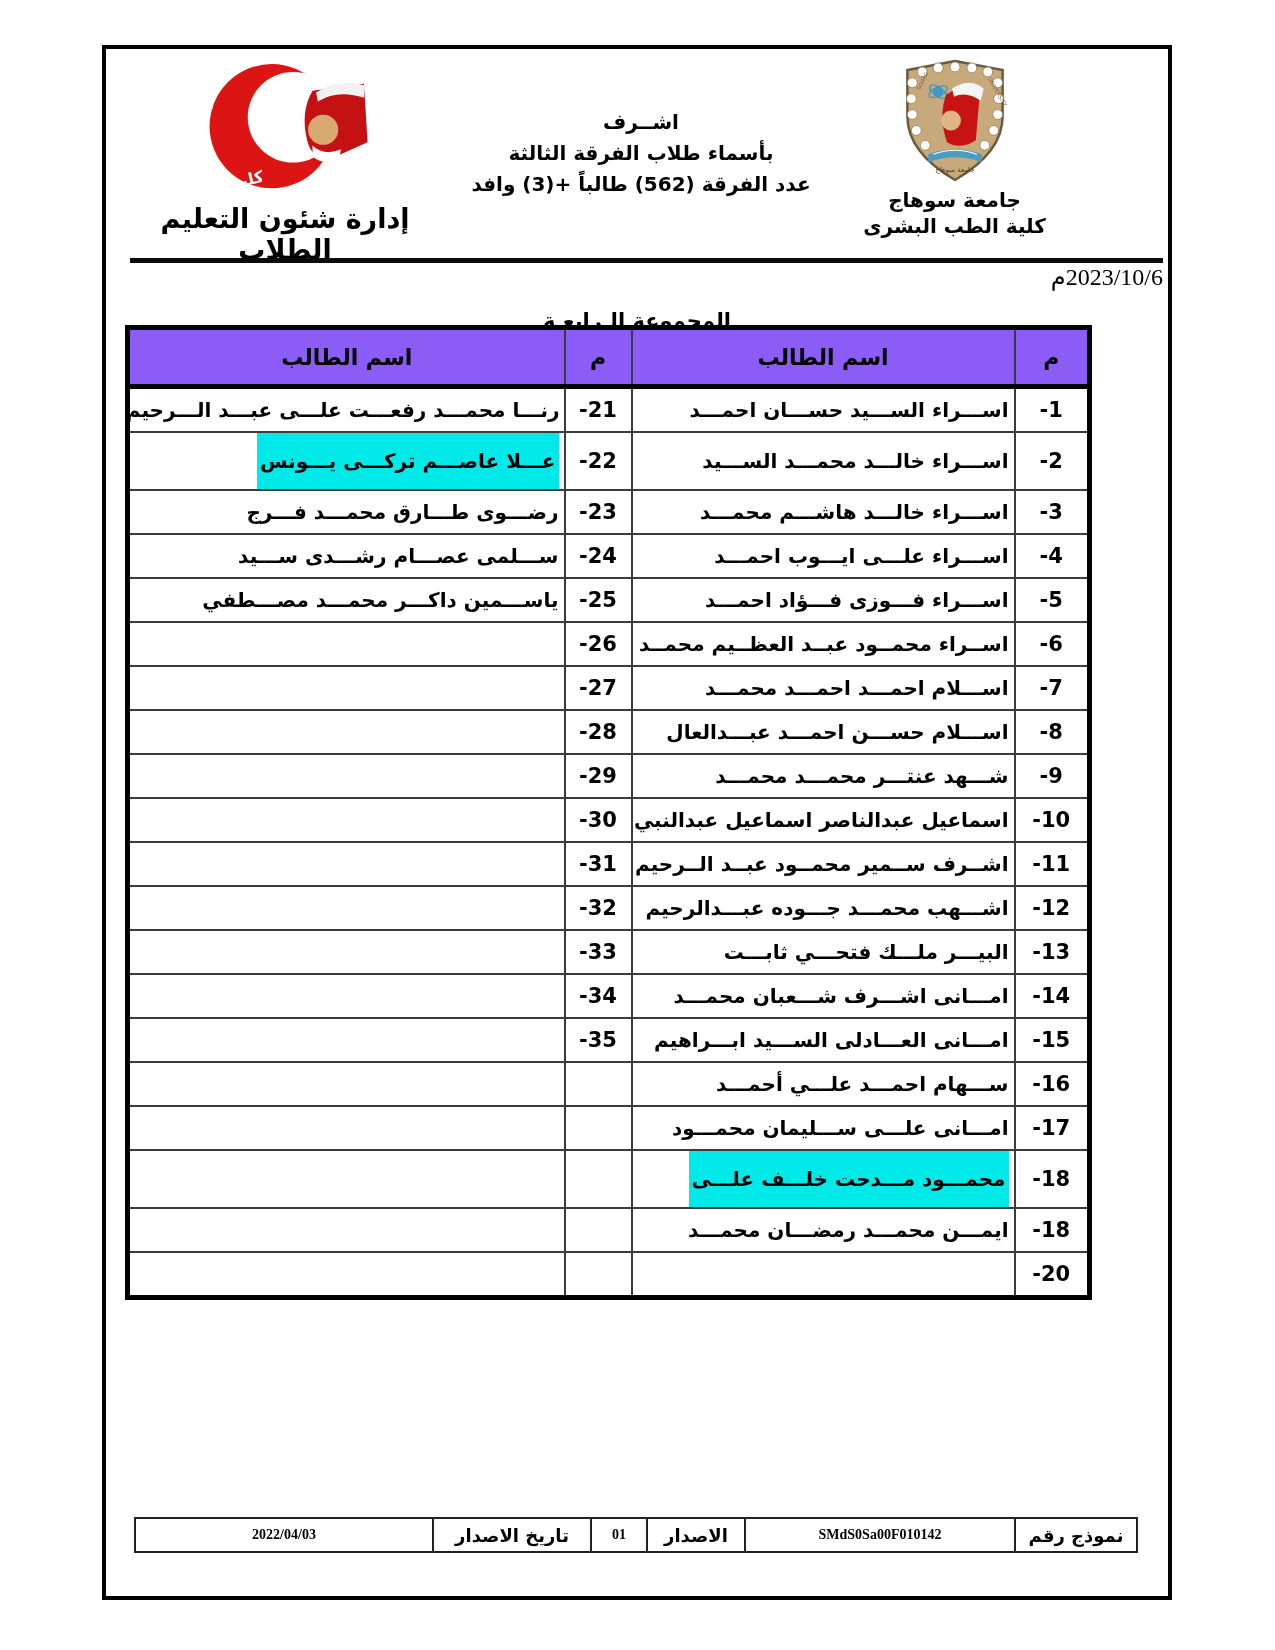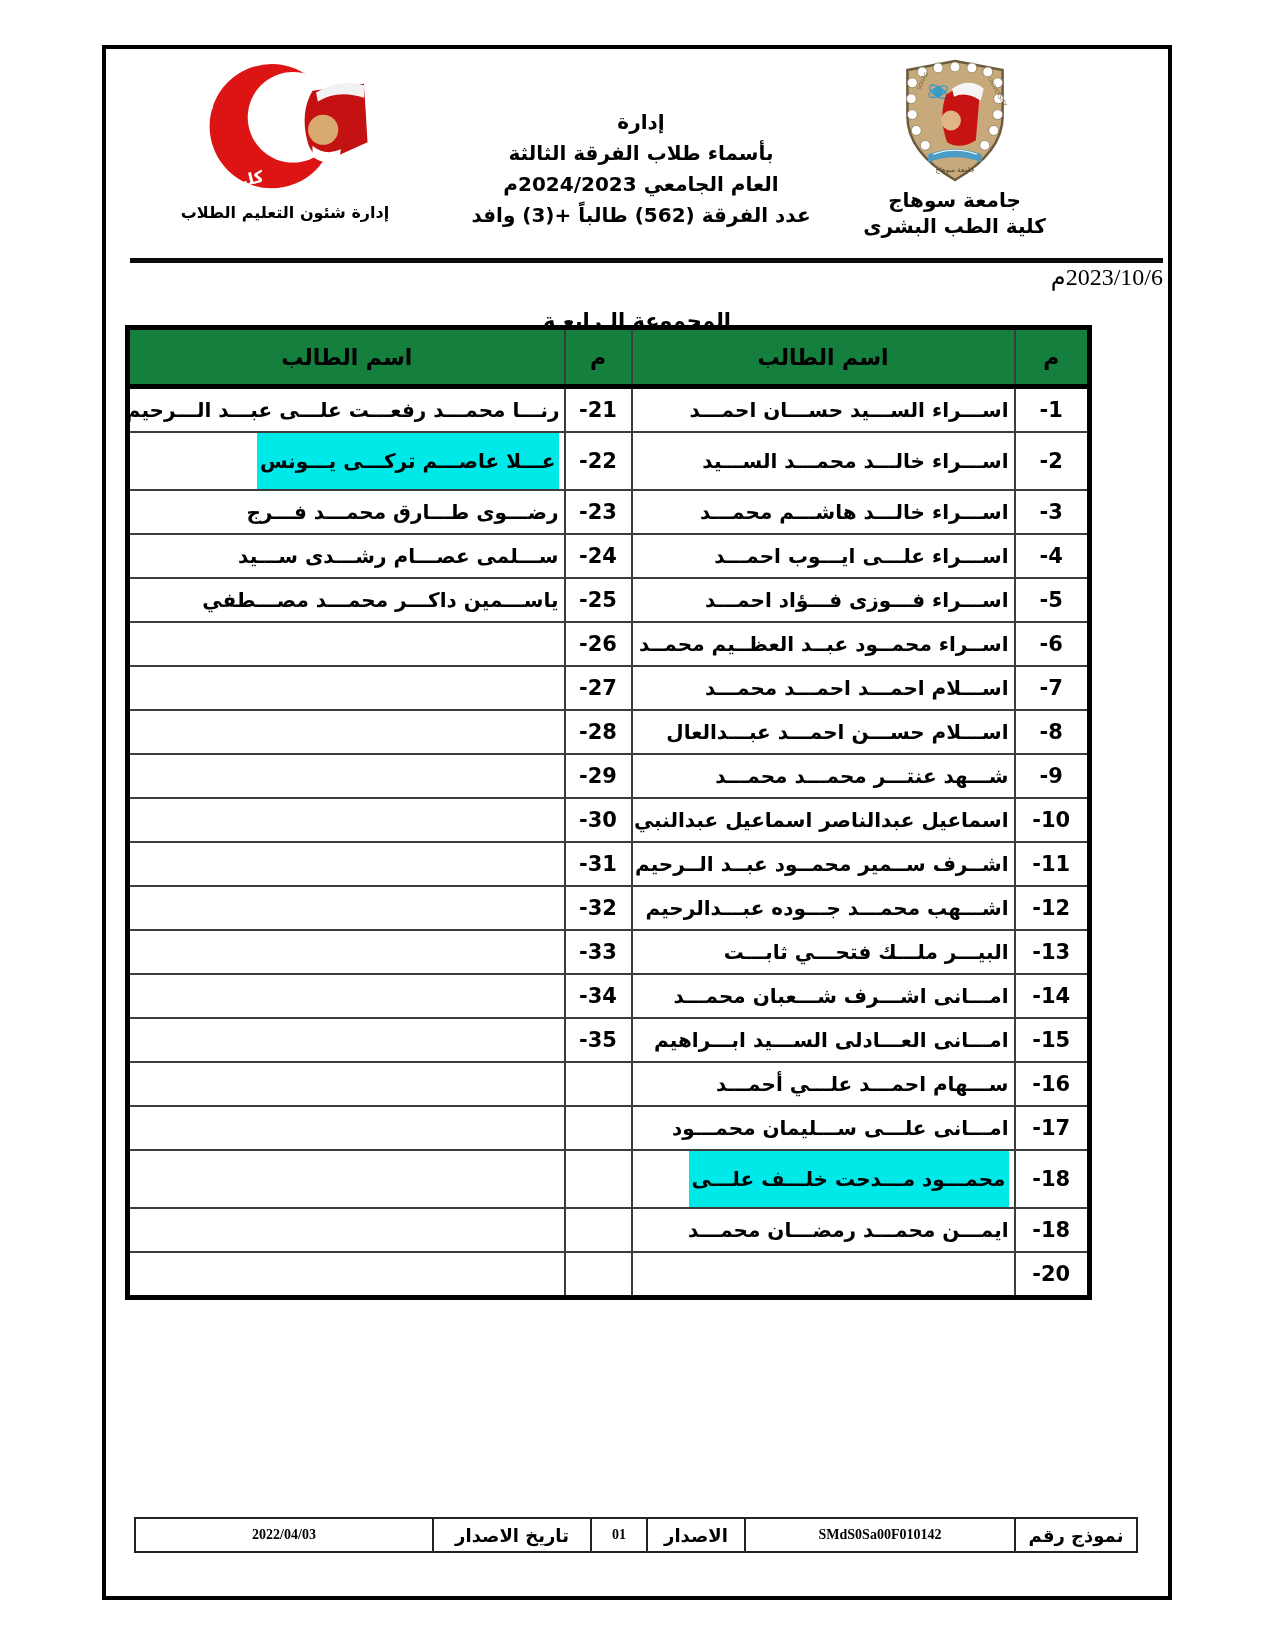--- a/index.html
+++ b/index.html
@@ -3,38 +3,38 @@
 <meta charset="utf-8">
 <style>
   html,body{margin:0;padding:0;background:#fff;}
   .page{position:relative;width:1275px;height:1650px;background:#fff;overflow:hidden;
         font-family:"DejaVu Sans",sans-serif;color:#000;}
   .frame{position:absolute;left:102px;top:45px;width:1062px;height:1547px;border:4px solid #000;}
 
   
   .logo-left{position:absolute;left:24px;top:8px;width:310px;text-align:center;}
   .logo-left svg{width:212px;height:142px;}
-  .left-caption{margin-top:0;font-size:16px;font-weight:bold;direction:rtl;}
+  .left-caption{margin-top:0;font-size:27px;font-weight:bold;direction:rtl;}
   .center-head{position:absolute;left:330px;top:58px;width:410px;text-align:center;
                font-weight:bold;font-size:20px;line-height:31px;direction:rtl;}
   .logo-right{position:absolute;right:96px;top:10px;width:235px;text-align:center;}
   .logo-right svg{width:130px;height:124px;}
   .right-caption{font-size:20px;font-weight:bold;line-height:26px;direction:rtl;}
 
   .divider{position:absolute;top:209px;left:24px;right:5px;height:5px;background:#0b0b0b;}
   .date-line{position:absolute;top:214px;right:5px;direction:rtl;
              font-family:"Liberation Serif","DejaVu Serif",serif;font-size:24px;}
   .group-title{position:absolute;top:241px;left:0;right:0;text-align:center;
                font-size:21px;font-weight:bold;direction:rtl;margin-top:19px;}
 
   
   .students{position:absolute;top:276px;left:19px;}
   table.roster{border-collapse:collapse;table-layout:fixed;width:962px;border:5px solid #000;}
   table.roster th,table.roster td{border:2px solid #3c3c3c;overflow:hidden;}
-  table.roster th{background:#15803d;border-bottom:5px solid #000;height:52px;
+  table.roster th{background:#8b5cf6;border-bottom:5px solid #000;height:52px;
                   font-size:22px;font-weight:bold;}
   table.roster td{height:40px;}
   td.num{font-size:21px;font-weight:bold;text-align:center;direction:ltr;}
   td.name{font-size:20px;font-weight:bold;text-align:right;padding:0 5px;white-space:nowrap;}
   .nm{display:inline-block;max-width:100%;}
   .nm.hl{background:#00e9e9;padding:16px 3px;}
 
   
   .footer{position:absolute;top:1468px;left:28px;width:1002px;height:36px;}
   table.foot{border-collapse:collapse;table-layout:fixed;width:100%;height:100%;
@@ -57,23 +57,22 @@
         <path d="M150 40 Q175 24 205 32 L204 46 Q175 36 152 50 Z" fill="#f2f2f2"></path>
         <circle cx="158" cy="82" r="17" fill="#d8aa70"></circle>
         <path d="M146 100 Q160 112 178 104 L176 116 Q158 122 146 112 Z" fill="#ffffff"></path>
         <text x="38" y="52" fill="#ffffff" font-size="18" font-weight="bold" transform="rotate(-27 38 52)" direction="rtl">جامعة سوهاج</text>
         <text x="92" y="140" fill="#ffffff" font-size="18" font-weight="bold" transform="rotate(-14 92 140)" direction="rtl">كلية الطب</text>
       </svg>
       <div class="left-caption">إدارة شئون التعليم الطلاب</div>
     </div>
 
     <div class="center-head">
-      <div>إدارة</div>
+      <div>اشــرف</div>
       <div>بأسماء طلاب الفرقة الثالثة</div>
-      <div>العام الجامعي 2024/2023م</div>
       <div>عدد الفرقة (562) طالباً +(3) وافد</div>
     </div>
 
     <div class="logo-right">
       <svg viewBox="0 0 110 125">
         <path d="M55 2 L103 11 L103 58 Q103 94 55 122 Q7 94 7 58 L7 11 Z" fill="#c7a97b" stroke="#6b5b3e" stroke-width="2.5"></path>
         <g fill="#ffffff" stroke="#8a7a55" stroke-width="0.8">
           <circle cx="55" cy="8" r="5"></circle>
             <circle cx="38" cy="9" r="5"></circle>
             <circle cx="72" cy="9" r="5"></circle>

